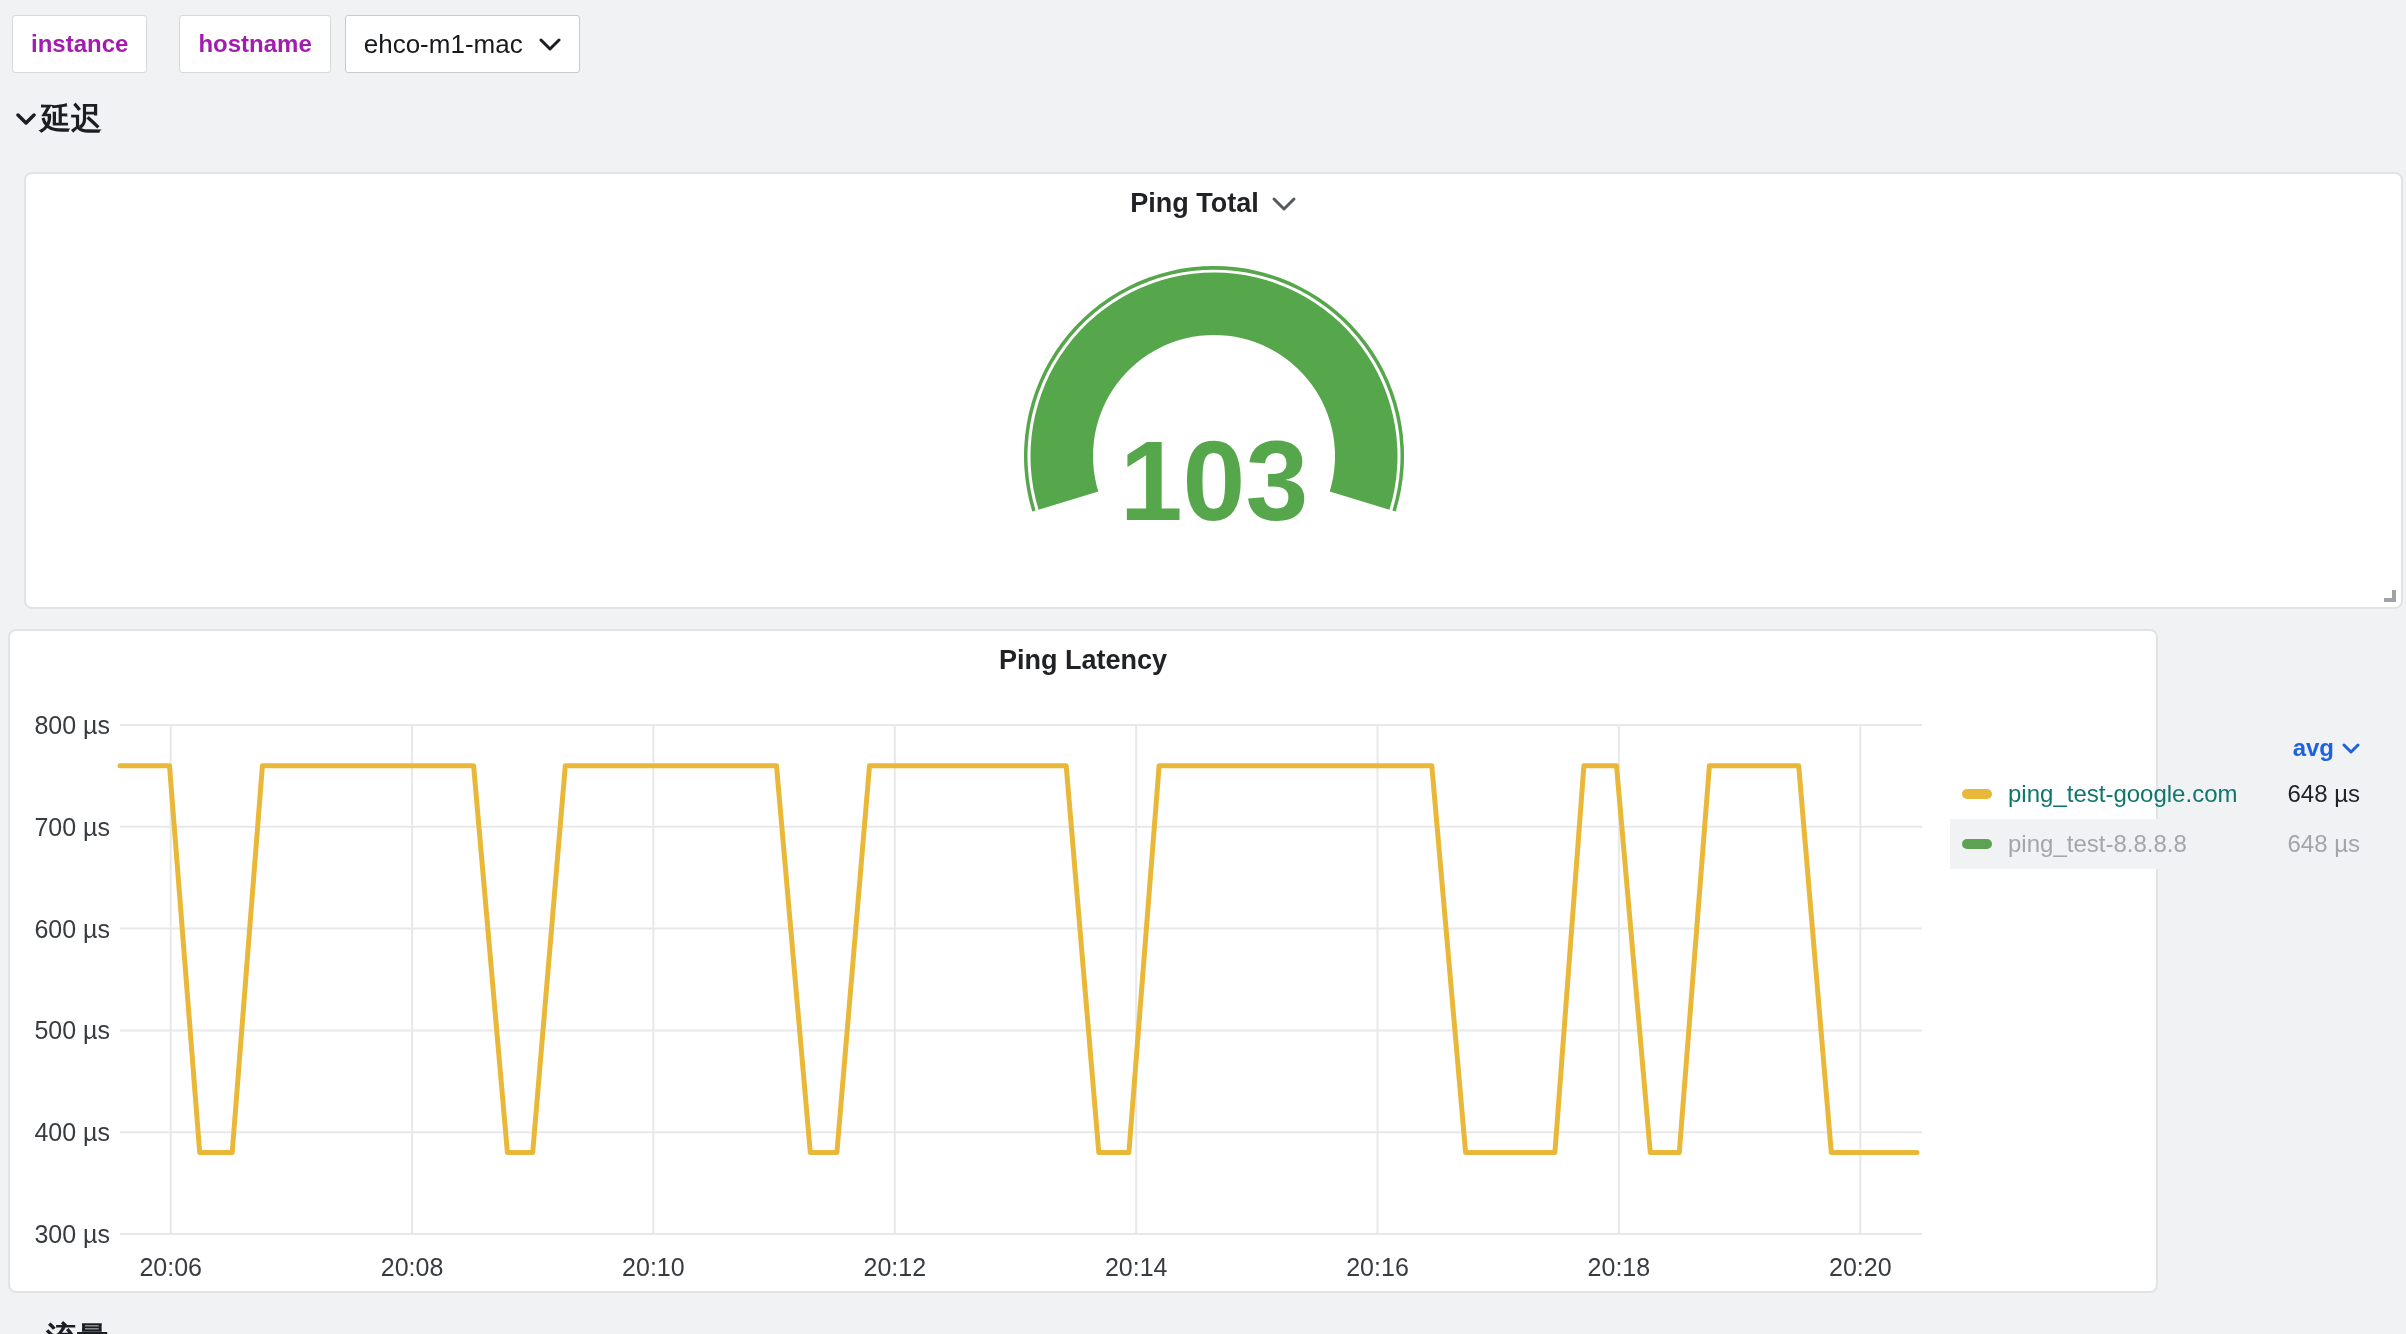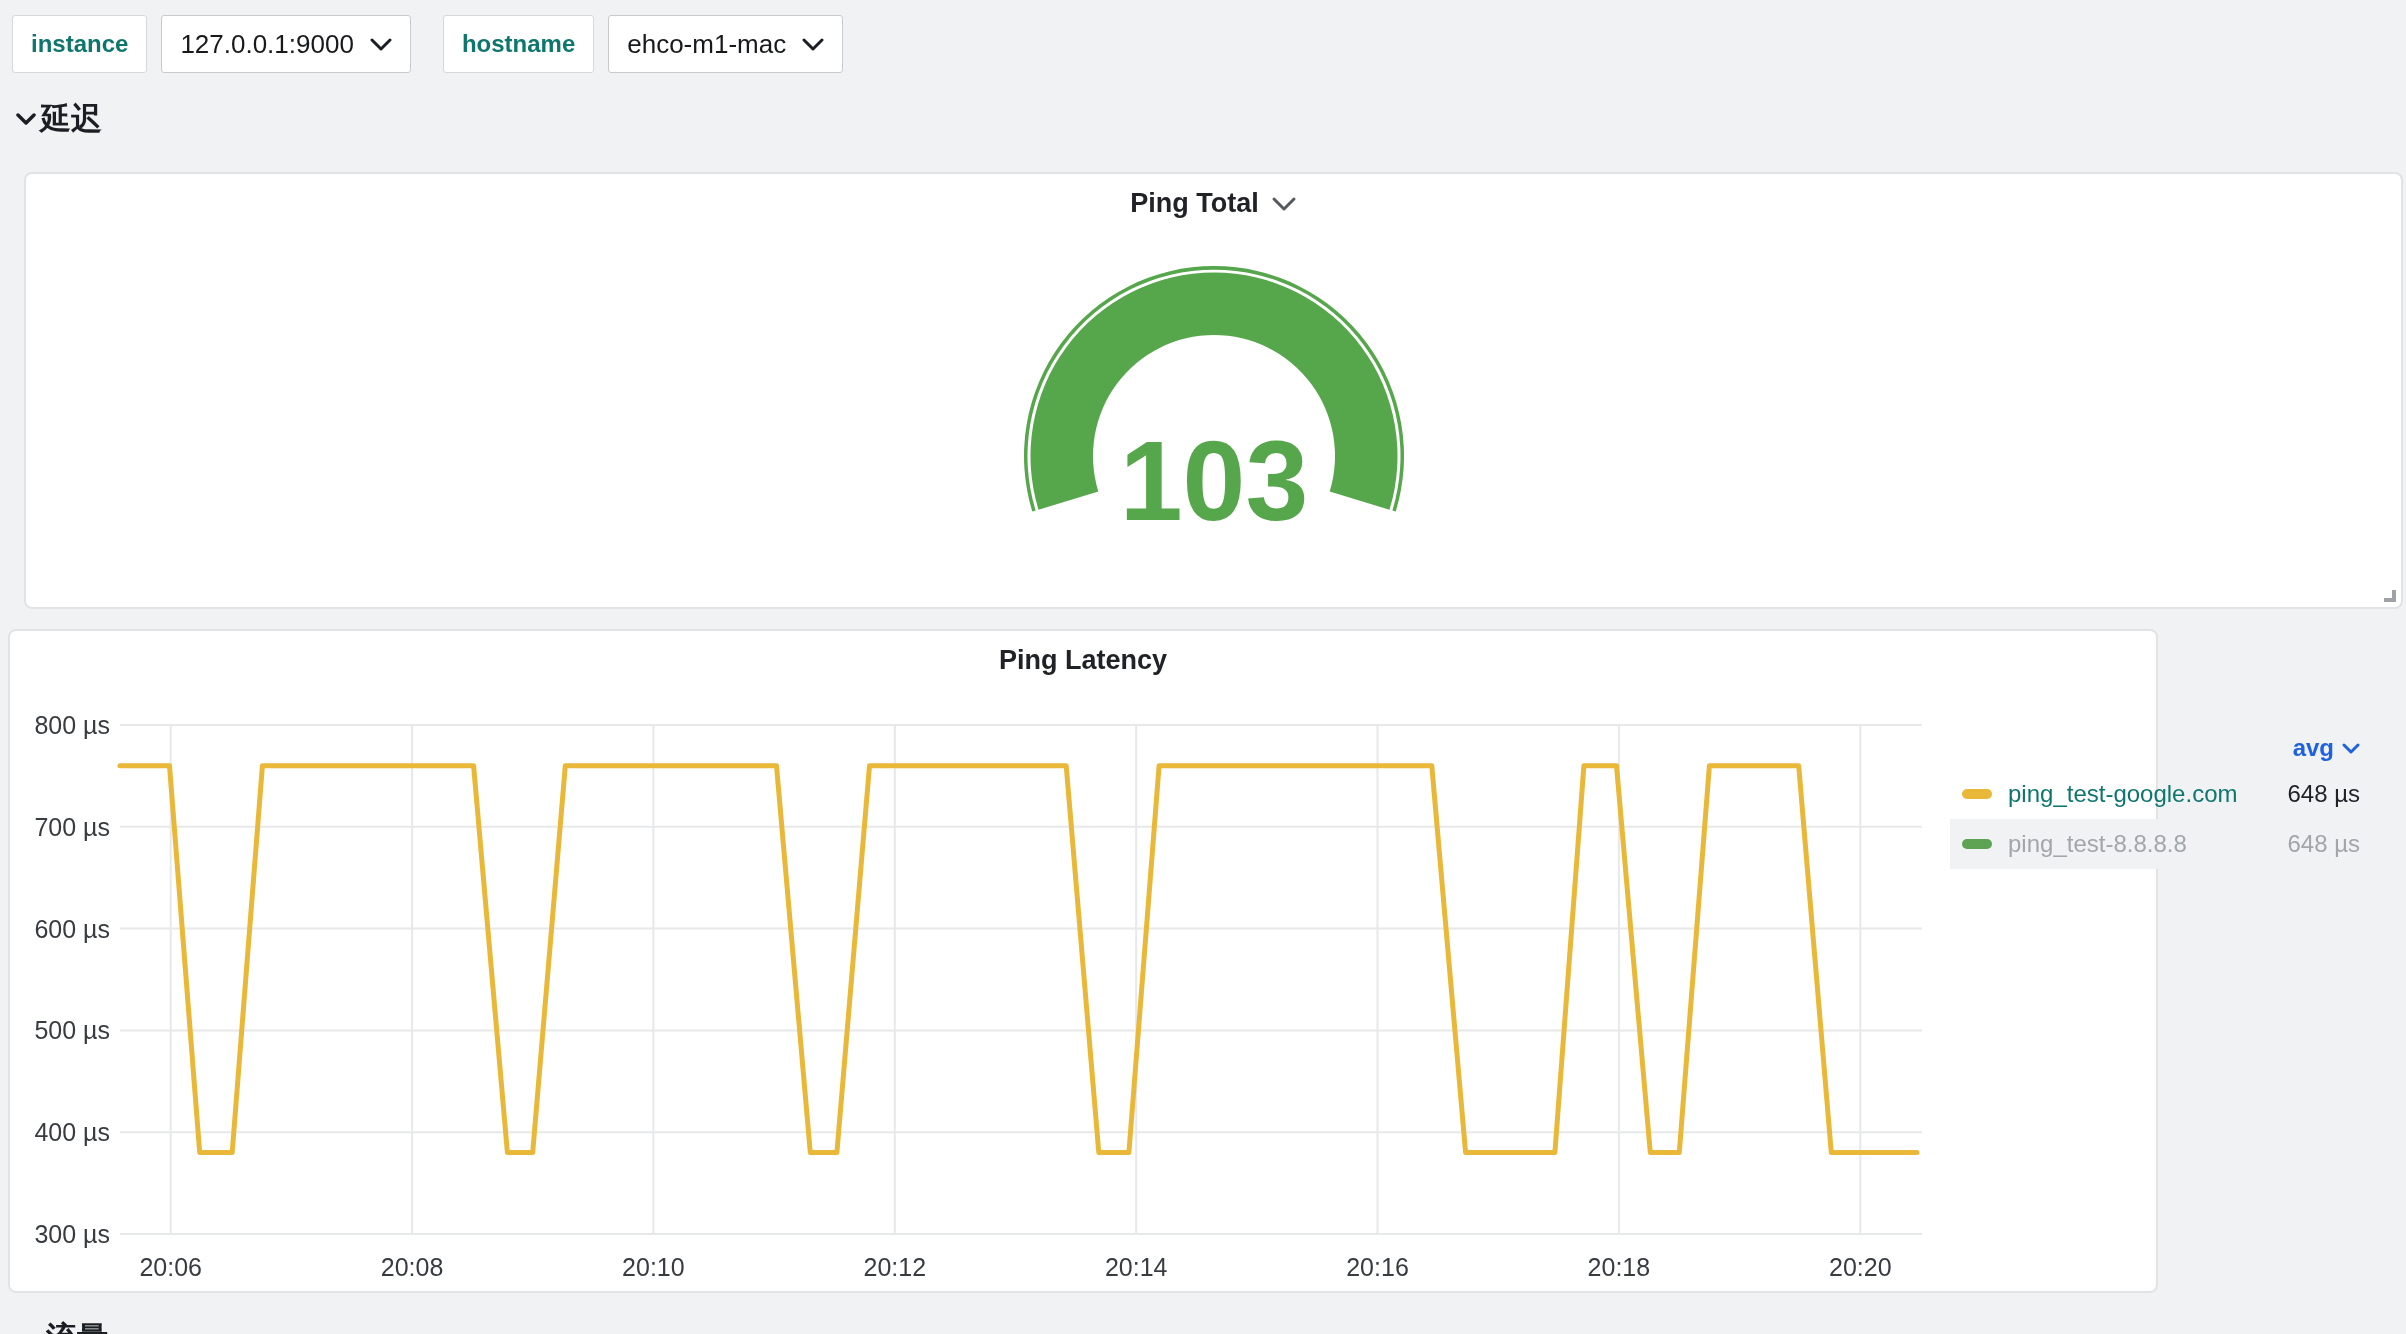--- a/index.html
+++ b/index.html
@@ -8,21 +8,21 @@
     background:#F1F2F3;
     font-family:"Liberation Sans","DejaVu Sans",sans-serif;
     color:#1B1F24;
     position:relative;
   }
   
   .toolbar { position:absolute; left:12px; top:15px; display:flex; align-items:center; }
   .var-chip {
     height:58px; display:flex; align-items:center; padding:0 18px;
     background:#FFFFFF; border:1.5px solid #D7D8DA; border-radius:3px;
-    color:#0f766e; font-size:24px; font-weight:700;
+    color:#a21caf; font-size:24px; font-weight:700;
   }
   .var-select {
     height:58px; display:flex; align-items:center; gap:16px; padding:0 18px;
     background:#FFFFFF; border:1.5px solid #C9CACC; border-radius:3px;
     margin-left:14px; font-size:26px; color:#17191C; cursor:pointer;
   }
   .group-gap { width:32px; }
   
   .section-header {
     position:absolute; left:16px; top:98px; display:flex; align-items:center; gap:4px;
@@ -63,26 +63,20 @@
   svg text { font-family:"Liberation Sans","DejaVu Sans",sans-serif; }
   .axis-label { fill:#383B40; font-size:25px; }
   .gauge-value { fill:#56A64B; font-size:113px; font-weight:700; }
 </style>
 </head>
 <body>
 
 <div class="toolbar">
   <div class="var-chip">
     <span>instance</span>
-  </div>
-  <div class="var-select">
-    <span>127.0.0.1:9000</span>
-    <svg width="22" height="13" viewBox="0 0 22 13">
-      <polyline points="2,2 11,11 20,2" fill="none" stroke="#1B1F24" stroke-width="3" stroke-linecap="round" stroke-linejoin="round"></polyline>
-    </svg>
   </div>
   <div class="group-gap"></div>
   <div class="var-chip">
     <span>hostname</span>
   </div>
   <div class="var-select">
     <span>ehco-m1-mac</span>
     <svg width="22" height="13" viewBox="0 0 22 13">
       <polyline points="2,2 11,11 20,2" fill="none" stroke="#1B1F24" stroke-width="3" stroke-linecap="round" stroke-linejoin="round"></polyline>
     </svg>

